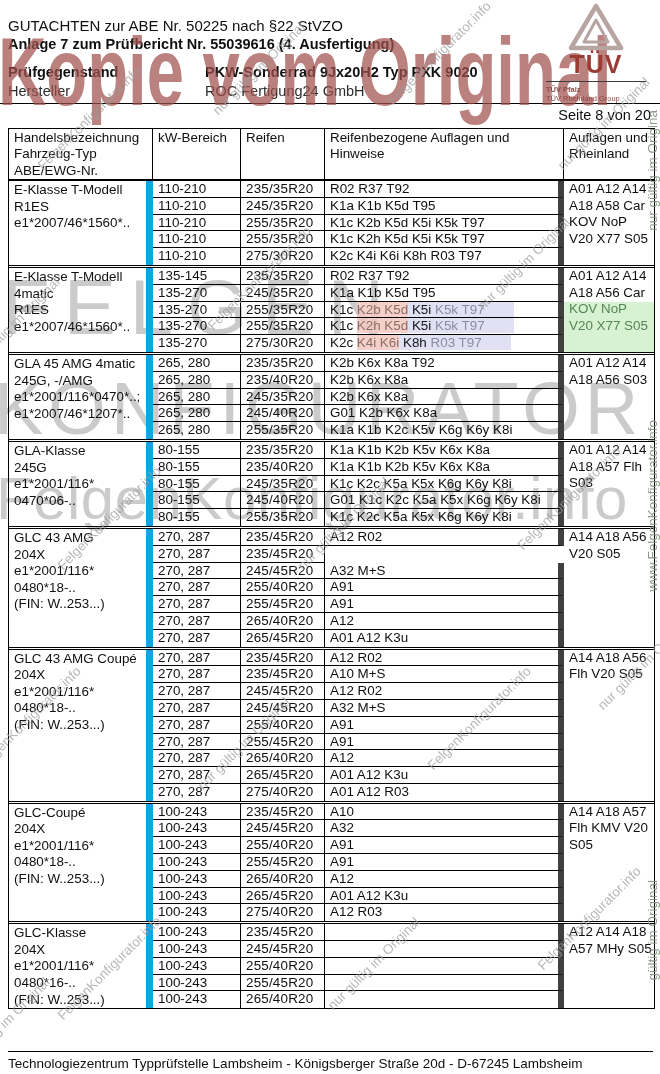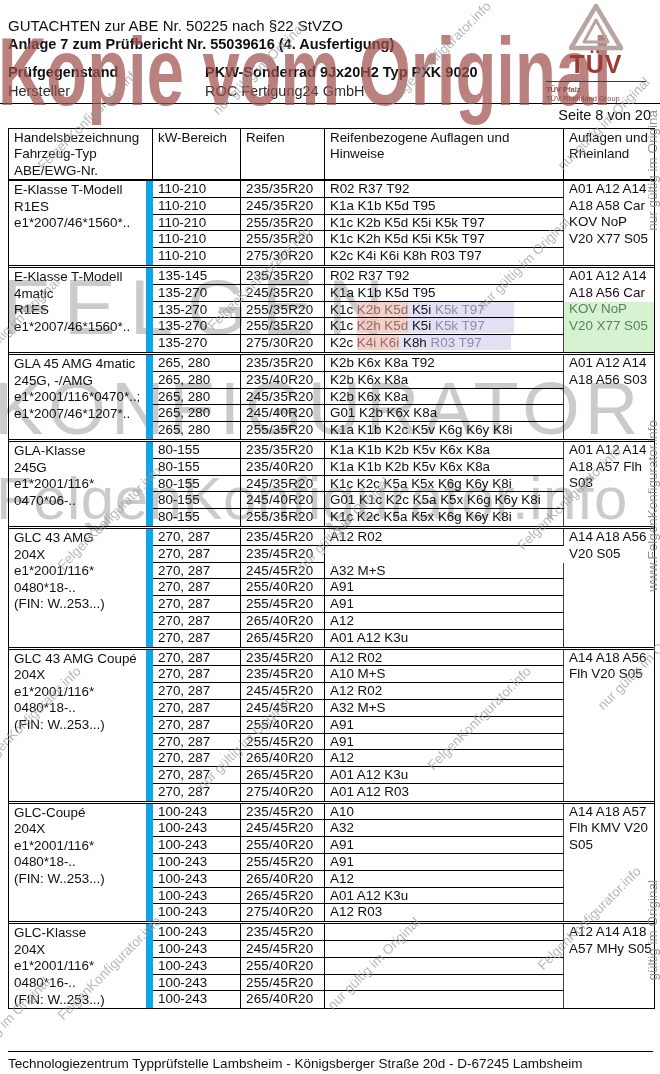--- a/index.html
+++ b/index.html
@@ -57,21 +57,21 @@
   .th:last-child { border-right:none; }
 
   .section { display:grid; grid-template-columns:144px 88px 84px 239px auto;
              grid-auto-rows:16.8px; position:relative; border-bottom:3px double #000; }
   .section:last-child { border-bottom:none; }
 
   .cell { font-size:13.4px; line-height:16.6px; padding-left:5px; white-space:pre; overflow:hidden; }
   .model { grid-column:1; border-right:7px solid #0ea5e9; line-height:16.6px; padding-top:1px; white-space:pre-wrap; }
   .c2 { grid-column:2; border-right:1px solid #000; border-bottom:1px solid #000; }
   .c3 { grid-column:3; border-right:1px solid #000; border-bottom:1px solid #000; letter-spacing:.2px; }
-  .c4 { grid-column:4; border-right:1px solid #404040; border-bottom:1px solid #000; }
+  .c4 { grid-column:4; border-right:6px solid #404040; border-bottom:1px solid #000; }
   .nb { border-bottom:none; }
   .auf { grid-column:5; position:relative; white-space:pre-wrap; padding-right:2px; }
   .auf span { position:relative; z-index:1; }
   .auf.band::before { content:""; position:absolute; z-index:0; left:-31px; right:0;
                       top:calc(16.8px * 2); height:calc(16.8px * 3);
                       background:rgba(182,232,170,.55); }
 
   
   .r-p  { }
   .r-pk { background:rgba(243,200,192,.85); color:#8b6f6a; }

